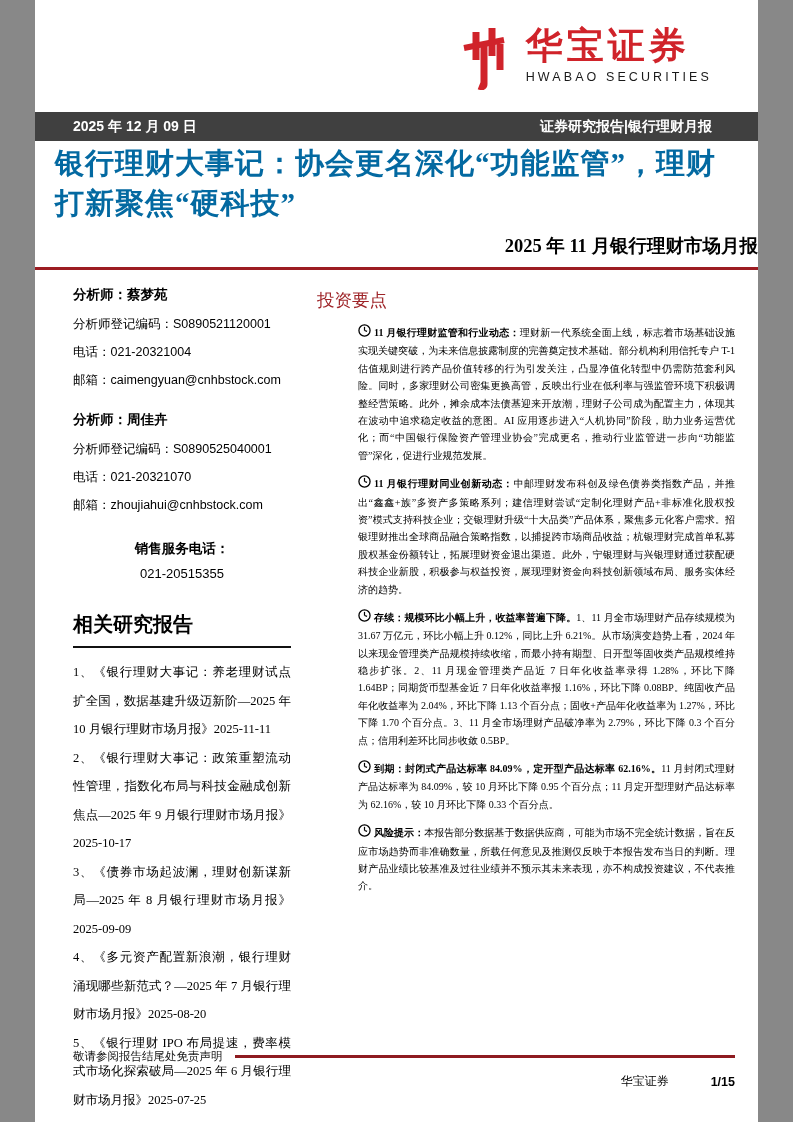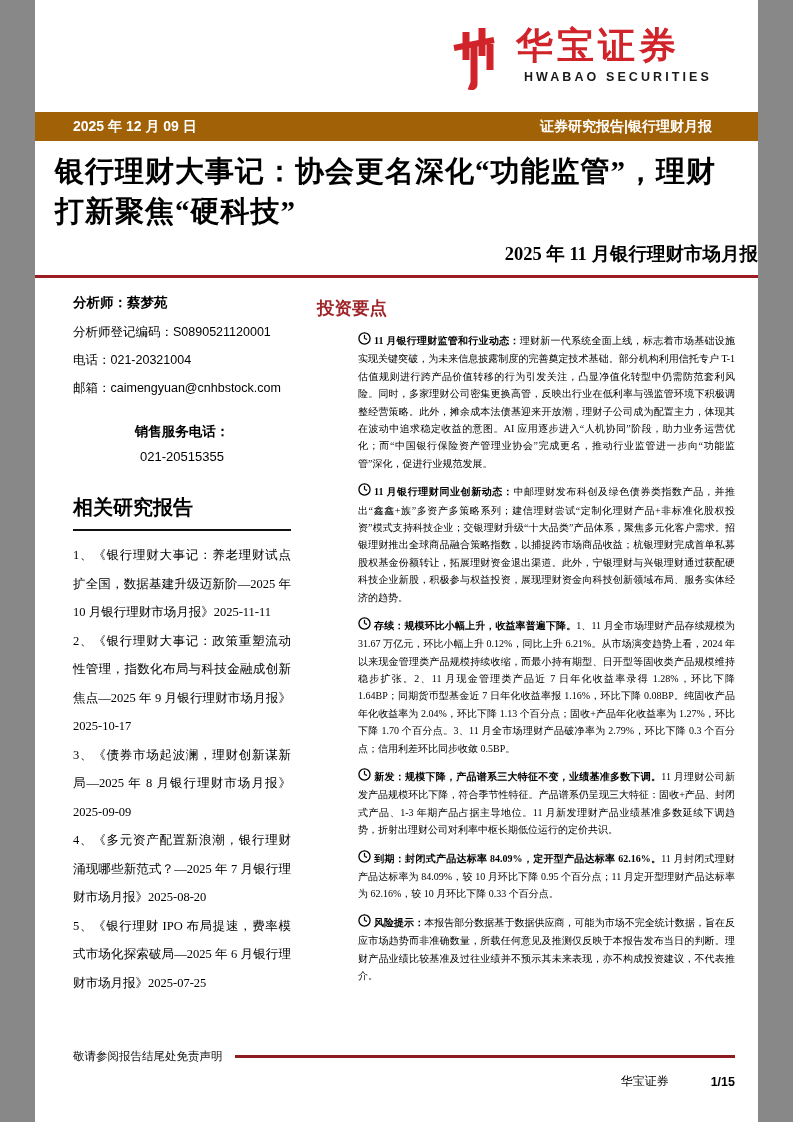--- a/index.html
+++ b/index.html
@@ -7,51 +7,51 @@
   .page {
     width:723px; height:1122px; margin:0 auto; background:#fff;
     position:relative; overflow:hidden;
   }
   
   .header { height:112px; position:relative; }
   .logo-block { position:absolute; right:46px; top:26px; display:flex; align-items:flex-start; gap:10px; }
   .logo-mark { width:54px; height:64px; }
   .logo-text { display:flex; flex-direction:column; }
   .logo-cn { font-family:"Liberation Sans", sans-serif; font-weight:bold; font-size:37px; color:#d0232a; letter-spacing:4px; line-height:1.1; }
-  .logo-en { font-family:"Liberation Sans", sans-serif; font-weight:bold; font-size:12.5px; color:#1a1a1a; letter-spacing:3.1px; margin-top:3px;margin-left:8px; }
+  .logo-en { font-family:"Liberation Sans", sans-serif; font-weight:normal; font-size:12.5px; color:#1a1a1a; letter-spacing:3.1px; margin-top:3px; }
   
   .red-bar {
-    height:29px; background:#a16207; color:#fff;
+    height:29px; background:#404040; color:#fff;
     display:flex; align-items:center; justify-content:space-between;
     padding:0 46px 0 38px;
     font-family:"Liberation Sans", sans-serif; font-weight:bold; font-size:14px;
   }
   
   .title {
-    padding:10px 26px 0 20px; color:#000000;
+    padding:2px 26px 0 20px; color:#0369a1;
     font-size:29px; font-weight:bold; line-height:1.38; letter-spacing:1px;
   }
   .subtitle { text-align:right; font-weight:bold; font-size:18.5px; margin-top:10px; }
   .title-rule { height:3px; background:#9c1c22; border:0; margin-top:9px; }
   
   .columns { display:flex; padding:16px 23px 0 38px; gap:26px; }
   aside { width:218px; flex:0 0 218px; }
   main { flex:1; }
   
   .analyst-block { margin-bottom:22px; }
   .analyst-name { font-weight:bold; font-size:13.5px; margin-bottom:12px; }
   .analyst-line { font-size:12.5px; margin-bottom:11px; font-family:"Liberation Sans", sans-serif; }
   .sales { margin-top:26px;text-align:center; }
   .sales-label { font-weight:bold; font-size:13.5px; margin-bottom:8px; }
   .sales-value { font-size:13px; font-family:"Liberation Sans", sans-serif; }
   .reports { margin-top:30px; }
   .reports-heading { font-weight:bold; font-size:20px; padding-bottom:8px; border-bottom:2px solid #111; margin-bottom:10px; }
   .report-item { font-size:12.5px; line-height:2.28; text-align:justify; }
   
-  .main-heading { color:#9e2428; font-weight:bold; font-size:17.5px; margin:2px 0 12px 0; }
+  .main-heading { color:#9e2428; font-weight:normal; font-size:17.5px; margin:2px 0 12px 0; }
   .point { font-size:10px; line-height:1.74; text-align:justify; margin-bottom:11px;margin-left:41px; }
   .point b { font-weight:bold; }
   .clock { display:inline-block; vertical-align:-1px; margin-right:3px; }
   
   .footer { position:absolute; left:0; right:0; bottom:32px; padding:0 23px 0 38px; }
   .footer-row1 { display:flex; align-items:center; gap:12px; }
   .footer-disclaimer { font-size:11.5px; color:#111; white-space:nowrap; }
   .footer-line { flex:1; height:3px; background:#8e1b20; }
   .footer-row2 { display:flex; justify-content:flex-end; align-items:center; gap:42px; margin-top:9px; }
   .footer-brand { font-size:12px; }
@@ -92,20 +92,26 @@
   <div class="columns">
 
     <aside>
       <div>
           <div class="analyst-block">
             <div class="analyst-name">分析师：蔡梦苑</div>
             <div class="analyst-line">分析师登记编码：S0890521120001</div>
             <div class="analyst-line">电话：021-20321004</div>
             <div class="analyst-line">邮箱：caimengyuan@cnhbstock.com</div>
           </div>
+          <div class="analyst-block">
+            <div class="analyst-name">分析师：周佳卉</div>
+            <div class="analyst-line">分析师登记编码：S0890525040001</div>
+            <div class="analyst-line">电话：021-20321070</div>
+            <div class="analyst-line">邮箱：zhoujiahui@cnhbstock.com</div>
+          </div>
         </div>
 
       <div class="sales">
         <div class="sales-label">销售服务电话：</div>
         <div class="sales-value">021-20515355</div>
       </div>
 
       <div class="reports">
         <div class="reports-heading">相关研究报告</div>
         <div>
@@ -133,25 +139,20 @@
               </svg></span><b>11 月银行理财同业创新动态：</b>中邮理财发布科创及绿色债券类指数产品，并推出“鑫鑫+族”多资产多策略系列；建信理财尝试“定制化理财产品+非标准化股权投资”模式支持科技企业；交银理财升级“十大品类”产品体系，聚焦多元化客户需求。招银理财推出全球商品融合策略指数，以捕捉跨市场商品收益；杭银理财完成首单私募股权基金份额转让，拓展理财资金退出渠道。此外，宁银理财与兴银理财通过获配硬科技企业新股，积极参与权益投资，展现理财资金向科技创新领域布局、服务实体经济的趋势。</p>
           <p class="point"><span class="clock"><svg viewBox="0 0 14 14" width="13" height="13">
                 <circle cx="7" cy="7" r="6" fill="none" stroke="#000" stroke-width="1.4"></circle>
                 <line x1="7" y1="7" x2="7" y2="3.1" stroke="#000" stroke-width="1.3"></line>
                 <line x1="7" y1="7" x2="9.8" y2="7.9" stroke="#000" stroke-width="1.3"></line>
               </svg></span><b>存续：规模环比小幅上升，收益率普遍下降。</b>1、11 月全市场理财产品存续规模为 31.67 万亿元，环比小幅上升 0.12%，同比上升 6.21%。从市场演变趋势上看，2024 年以来现金管理类产品规模持续收缩，而最小持有期型、日开型等固收类产品规模维持稳步扩张。2、11 月现金管理类产品近 7 日年化收益率录得 1.28%，环比下降 1.64BP；同期货币型基金近 7 日年化收益率报 1.16%，环比下降 0.08BP。纯固收产品年化收益率为 2.04%，环比下降 1.13 个百分点；固收+产品年化收益率为 1.27%，环比下降 1.70 个百分点。3、11 月全市场理财产品破净率为 2.79%，环比下降 0.3 个百分点；信用利差环比同步收敛 0.5BP。</p>
           <p class="point"><span class="clock"><svg viewBox="0 0 14 14" width="13" height="13">
                 <circle cx="7" cy="7" r="6" fill="none" stroke="#000" stroke-width="1.4"></circle>
                 <line x1="7" y1="7" x2="7" y2="3.1" stroke="#000" stroke-width="1.3"></line>
                 <line x1="7" y1="7" x2="9.8" y2="7.9" stroke="#000" stroke-width="1.3"></line>
-              </svg></span><b>新发：规模下降，产品谱系三大特征不变，业绩基准多数下调。</b>11 月理财公司新发产品规模环比下降，符合季节性特征。产品谱系仍呈现三大特征：固收+产品、封闭式产品、1-3 年期产品占据主导地位。11 月新发理财产品业绩基准多数延续下调趋势，折射出理财公司对利率中枢长期低位运行的定价共识。</p>
-          <p class="point"><span class="clock"><svg viewBox="0 0 14 14" width="13" height="13">
-                <circle cx="7" cy="7" r="6" fill="none" stroke="#000" stroke-width="1.4"></circle>
-                <line x1="7" y1="7" x2="7" y2="3.1" stroke="#000" stroke-width="1.3"></line>
-                <line x1="7" y1="7" x2="9.8" y2="7.9" stroke="#000" stroke-width="1.3"></line>
               </svg></span><b>到期：封闭式产品达标率 84.09%，定开型产品达标率 62.16%。</b>11 月封闭式理财产品达标率为 84.09%，较 10 月环比下降 0.95 个百分点；11 月定开型理财产品达标率为 62.16%，较 10 月环比下降 0.33 个百分点。</p>
           <p class="point"><span class="clock"><svg viewBox="0 0 14 14" width="13" height="13">
                 <circle cx="7" cy="7" r="6" fill="none" stroke="#000" stroke-width="1.4"></circle>
                 <line x1="7" y1="7" x2="7" y2="3.1" stroke="#000" stroke-width="1.3"></line>
                 <line x1="7" y1="7" x2="9.8" y2="7.9" stroke="#000" stroke-width="1.3"></line>
               </svg></span><b>风险提示：</b>本报告部分数据基于数据供应商，可能为市场不完全统计数据，旨在反应市场趋势而非准确数量，所载任何意见及推测仅反映于本报告发布当日的判断。理财产品业绩比较基准及过往业绩并不预示其未来表现，亦不构成投资建议，不代表推介。</p>
         </div>
     </main>
 
   </div>

